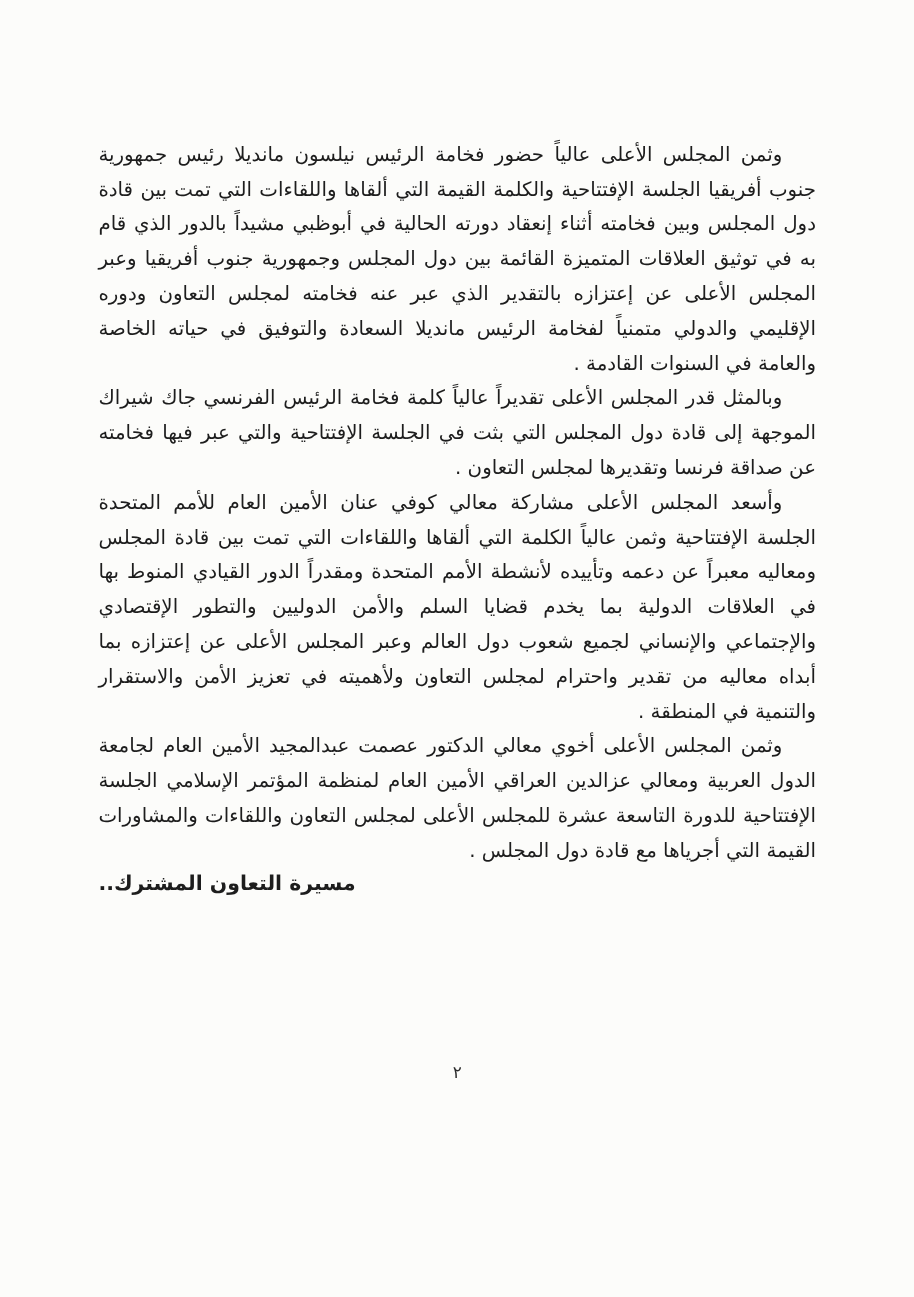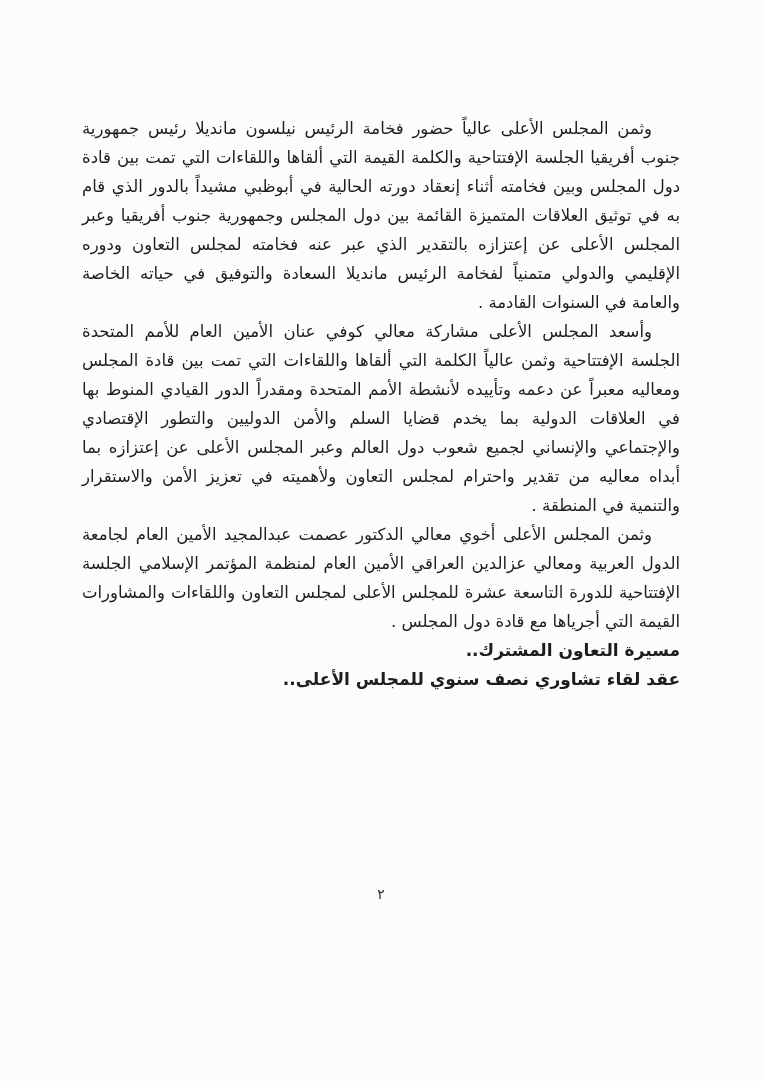--- a/index.html
+++ b/index.html
@@ -30,41 +30,41 @@
   }
   .para {
     margin: 0;
     text-indent: 28px; 
   }
   .heading {
     margin: 0;
     font-size: 17px;
     font-weight: bold;
     text-indent: 0;
-    text-align: right;
+    text-align: left;
     line-height: 29px;
   }
   .page-number {
     position: absolute;
     top: 886px;
     left: 0;
     width: 100%;
     text-align: center;
     font-size: 14px;
     color: #2a2a2a;
   }
 </style>
 </head>
 <body>
 
 <div class="page">
 
   <div class="text-block" dir="rtl">
     <p class="para">وثمن المجلس الأعلى عالياً حضور فخامة الرئيس نيلسون مانديلا رئيس جمهورية جنوب أفريقيا الجلسة الإفتتاحية والكلمة القيمة التي ألقاها واللقاءات التي تمت بين قادة دول المجلس وبين فخامته أثناء إنعقاد دورته الحالية في أبوظبي مشيداً بالدور الذي قام به في توثيق العلاقات المتميزة القائمة بين دول المجلس وجمهورية جنوب أفريقيا وعبر المجلس الأعلى عن إعتزازه بالتقدير الذي عبر عنه فخامته لمجلس التعاون ودوره الإقليمي والدولي متمنياً لفخامة الرئيس مانديلا السعادة والتوفيق في حياته الخاصة والعامة في السنوات القادمة .</p>
+    <p class="para">وبالمثل قدر المجلس الأعلى تقديراً عالياً كلمة فخامة الرئيس الفرنسي جاك شيراك الموجهة إلى قادة دول المجلس التي بثت في الجلسة الإفتتاحية والتي عبر فيها فخامته عن صداقة فرنسا وتقديرها لمجلس التعاون .</p>
     <p class="para">وأسعد المجلس الأعلى مشاركة معالي كوفي عنان الأمين العام للأمم المتحدة الجلسة الإفتتاحية وثمن عالياً الكلمة التي ألقاها واللقاءات التي تمت بين قادة المجلس ومعاليه معبراً عن دعمه وتأييده لأنشطة الأمم المتحدة ومقدراً الدور القيادي المنوط بها في العلاقات الدولية بما يخدم قضايا السلم والأمن الدوليين والتطور الإقتصادي والإجتماعي والإنساني لجميع شعوب دول العالم وعبر المجلس الأعلى عن إعتزازه بما أبداه معاليه من تقدير واحترام لمجلس التعاون ولأهميته في تعزيز الأمن والاستقرار والتنمية في المنطقة .</p>
     <p class="para">وثمن المجلس الأعلى أخوي معالي الدكتور عصمت عبدالمجيد الأمين العام لجامعة الدول العربية ومعالي عزالدين العراقي الأمين العام لمنظمة المؤتمر الإسلامي الجلسة الإفتتاحية للدورة التاسعة عشرة للمجلس الأعلى لمجلس التعاون واللقاءات والمشاورات القيمة التي أجرياها مع قادة دول المجلس .</p>
     <h2 class="heading">مسيرة التعاون المشترك..</h2>
-    <h2 class="heading">عقد لقاء تشاوري نصف سنوي للمجلس الأعلى..</h2>
   </div>
 
   <div class="page-number">٢</div>
 
 </div>
 
 </body></html>

